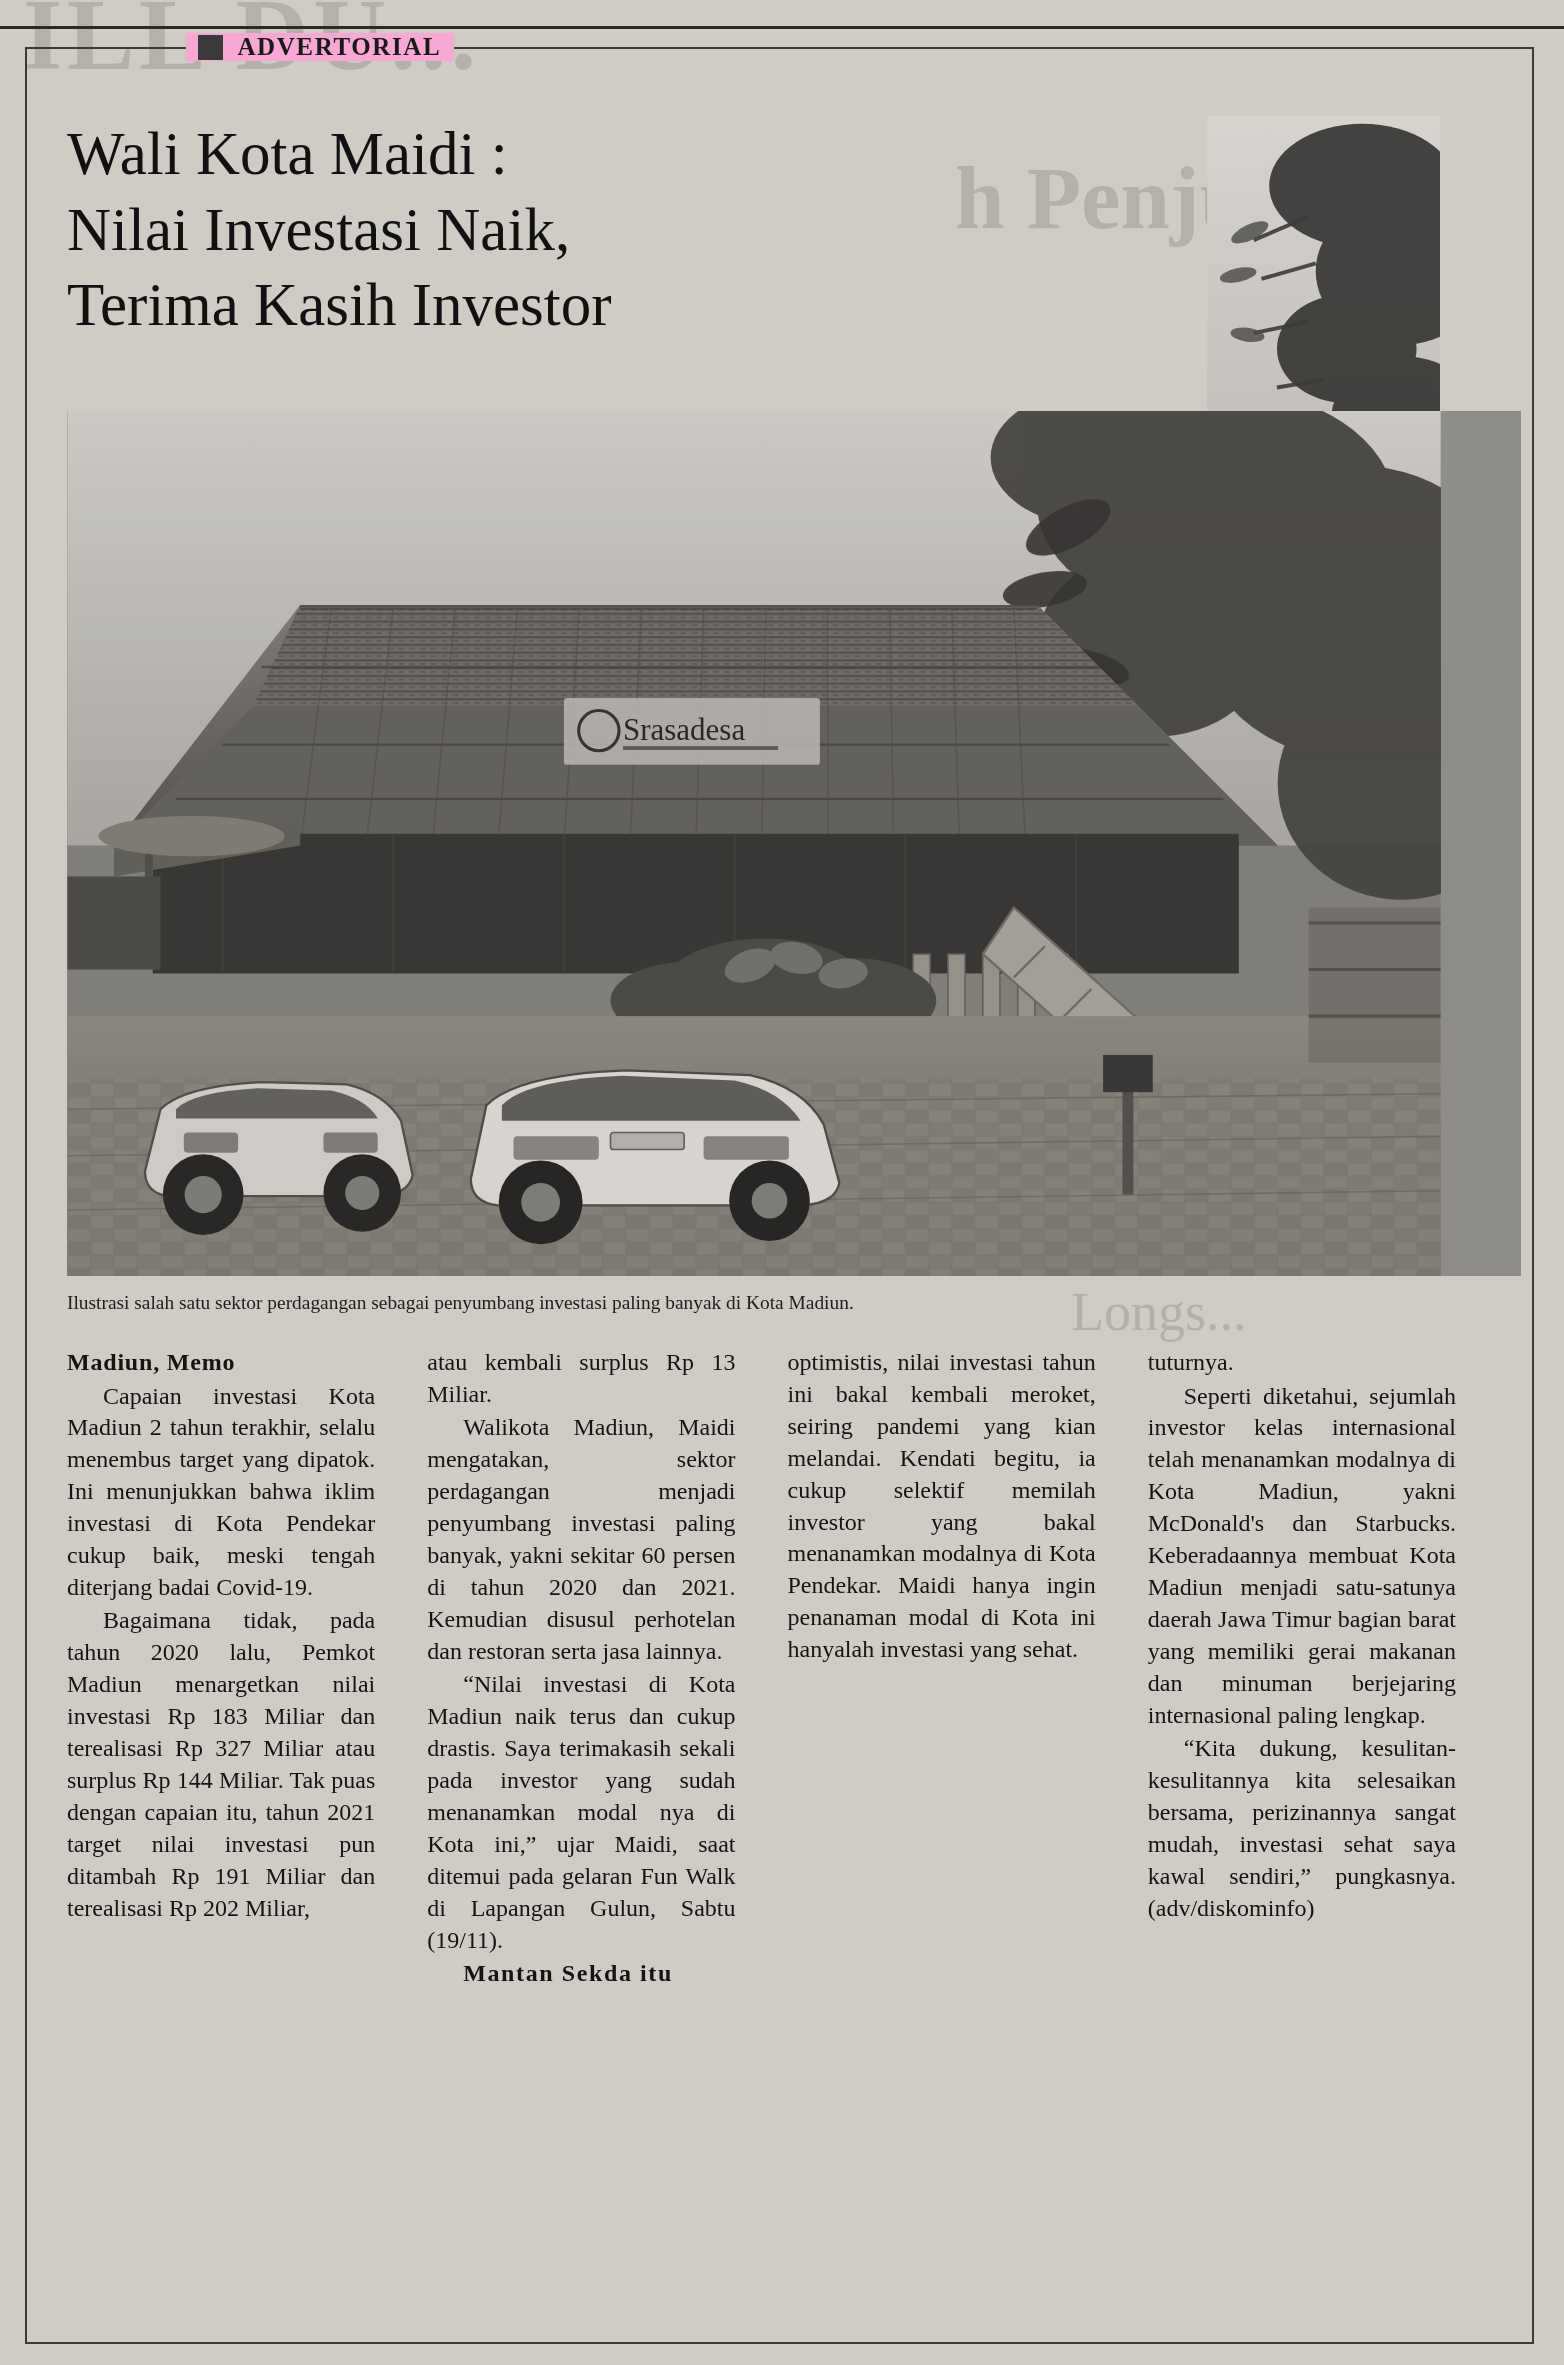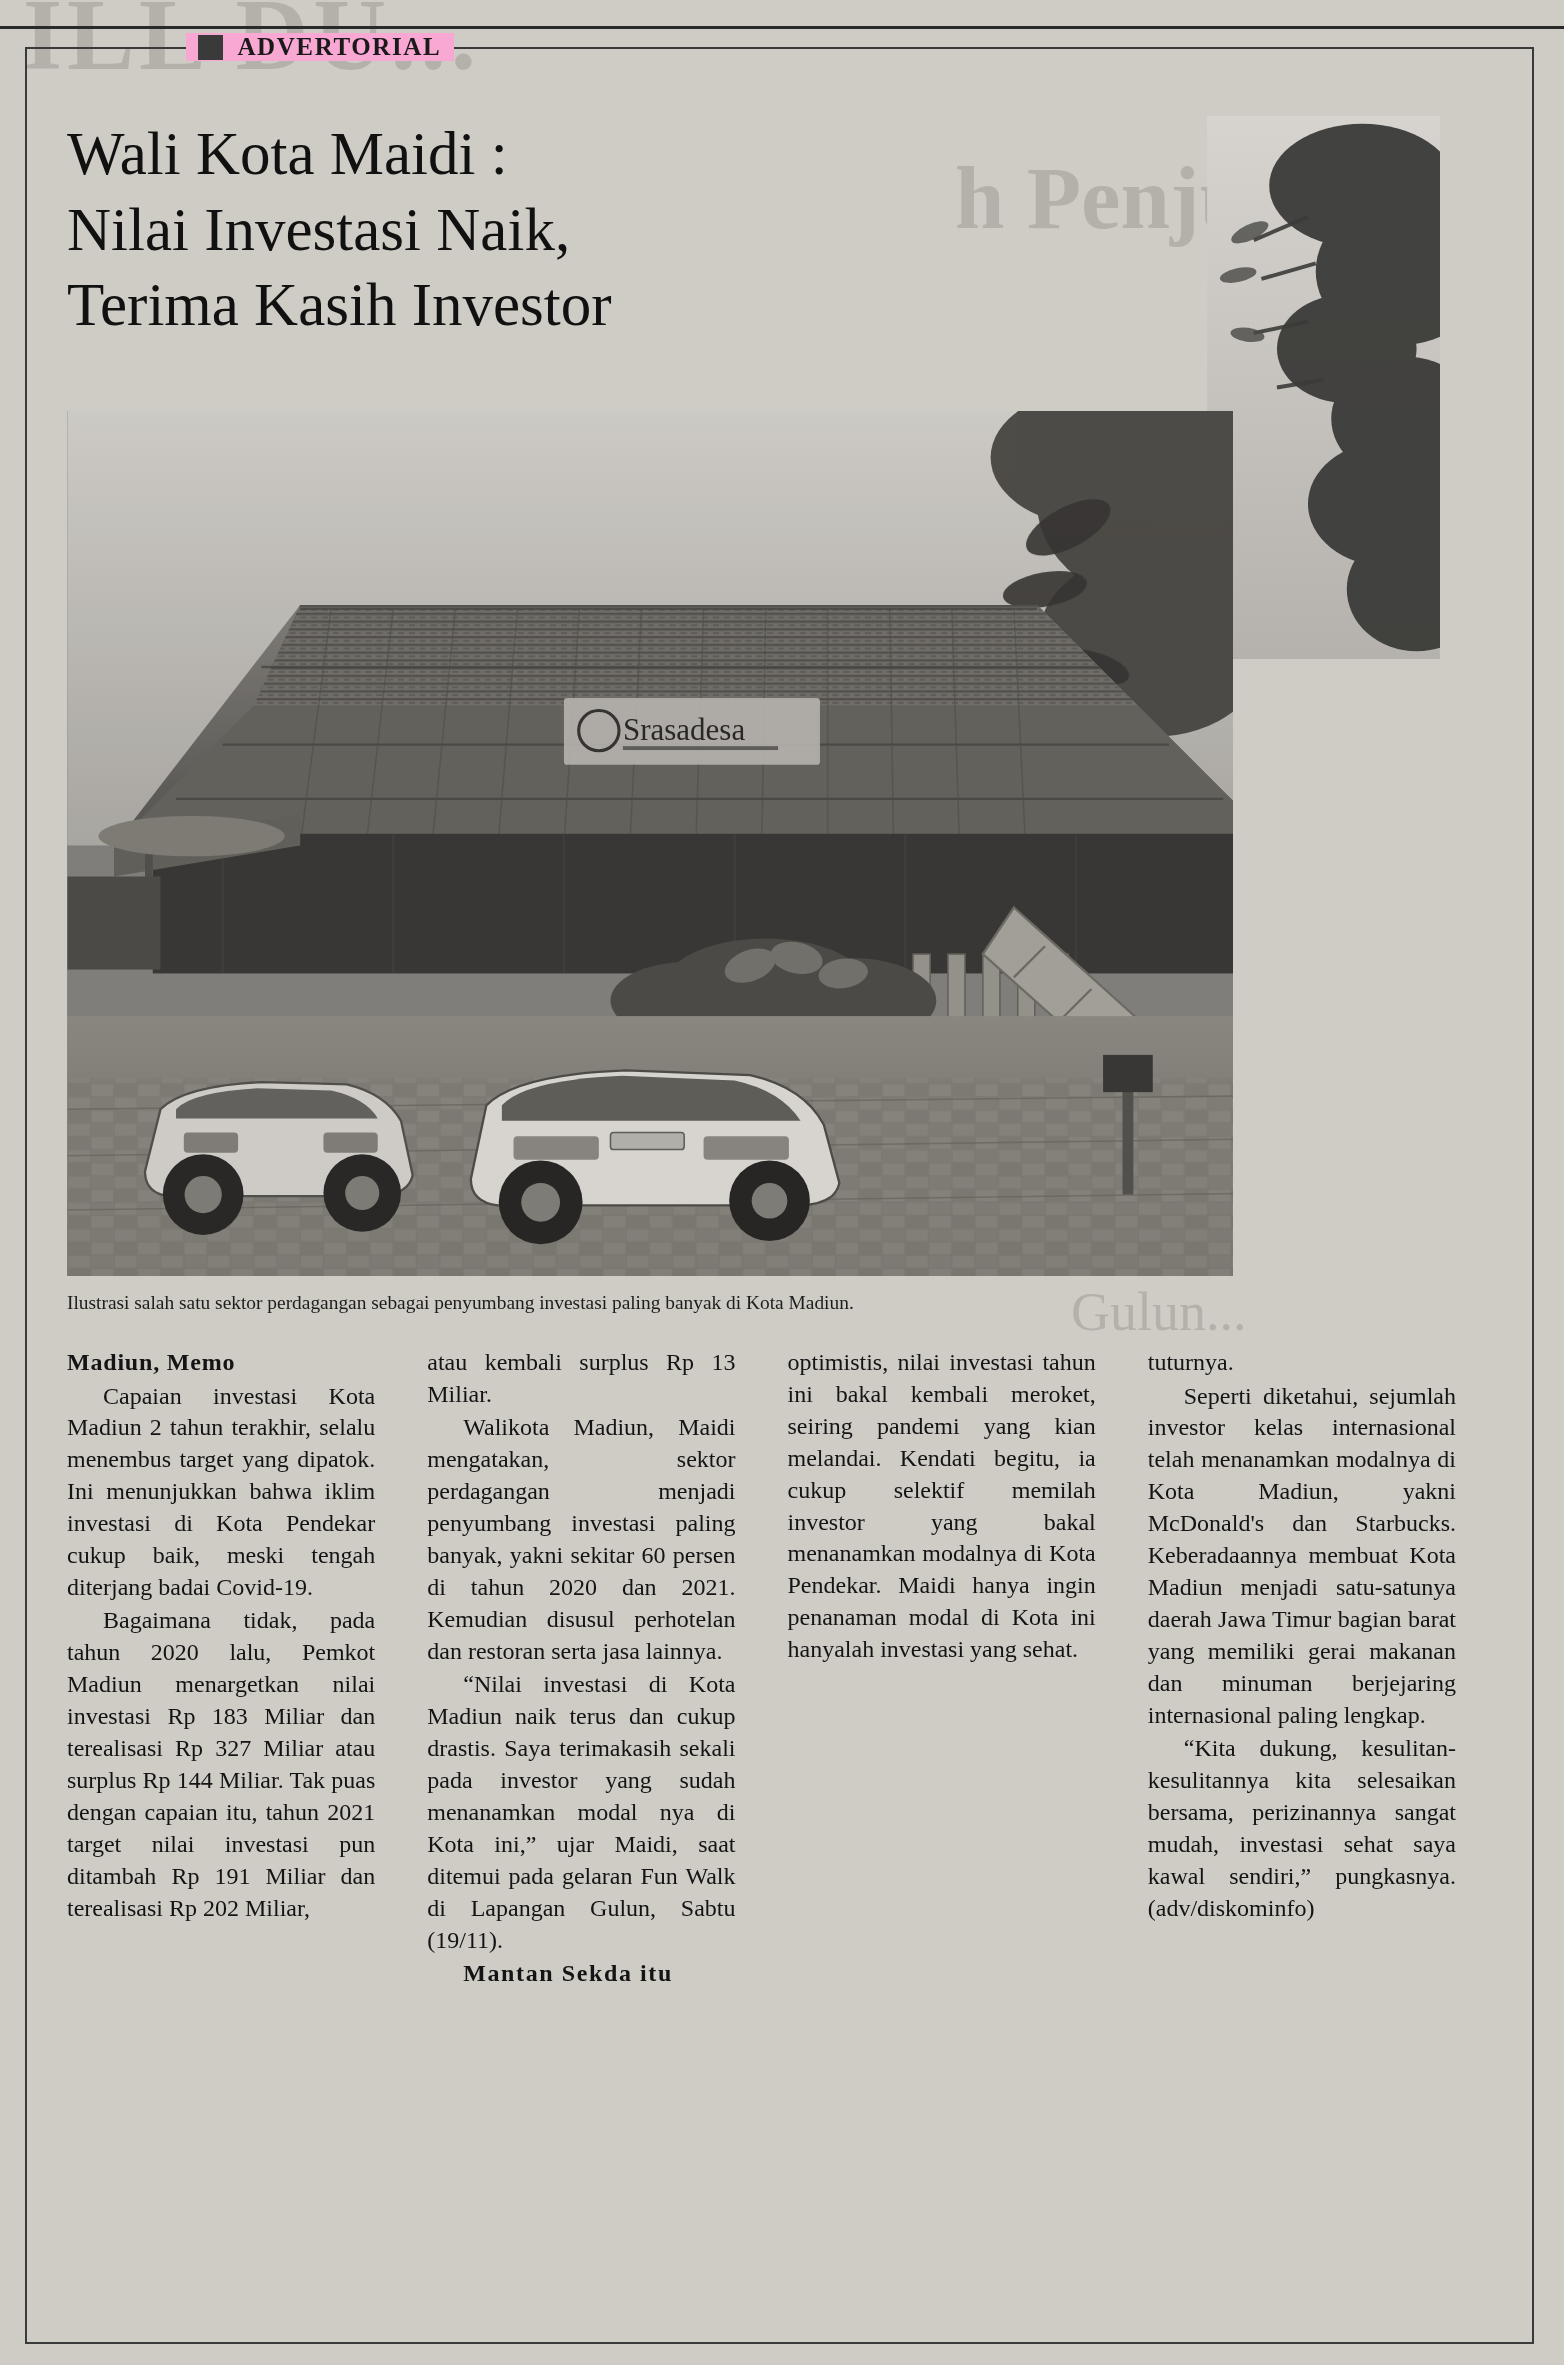--- a/index.html
+++ b/index.html
@@ -81,21 +81,21 @@
 
   
   .photo {
     position: absolute;
     top: 116px; left: 1207px;
     width: 233px; height: 543px;
   }
   .photo-main {
     position: absolute;
     top: 411px; left: 67px;
-    width: 1166px; height: 865px;
+    width: 1454px; height: 865px;
     overflow: hidden;
     background: #8f8d89;
   }
   .photo-main svg { display: block; }
   .caption {
     position: absolute;
     top: 1292px; left: 67px;
     width: 1381px;
     font-family: Liberation Serif, serif;
     font-size: 19.4px;
@@ -127,21 +127,21 @@
   }
   .lastline { letter-spacing: 1.6px; font-weight: 700; }
 </style>
 </head>
 <body>
 
 <div class="page">
 
   <div class="ghost ghost-top">ILL DU...</div>
   <div class="ghost ghost-mid">h Penjua</div>
-  <div class="ghost ghost-low">Gulun...</div>
+  <div class="ghost ghost-low">Longs...</div>
 
   <div class="rule-top"></div>
 
   <div class="adv-frame"></div>
 
   <div class="adv-label-row">
     <div class="adv-square"></div>
     <div class="adv-label">ADVERTORIAL</div>
   </div>
 

